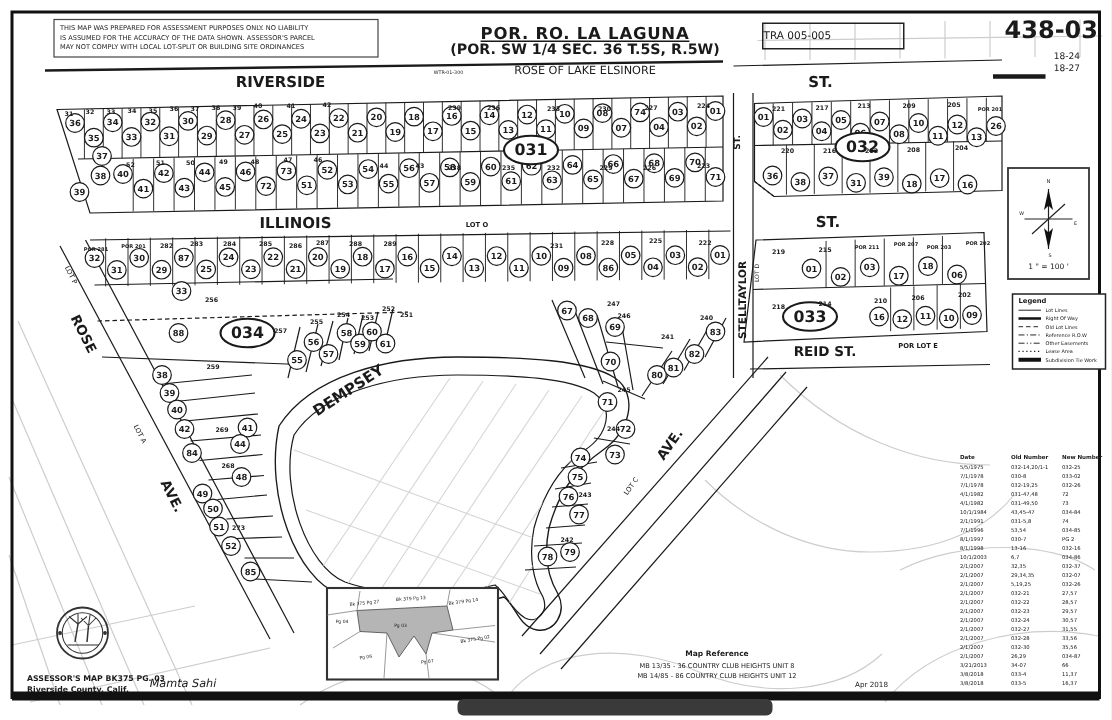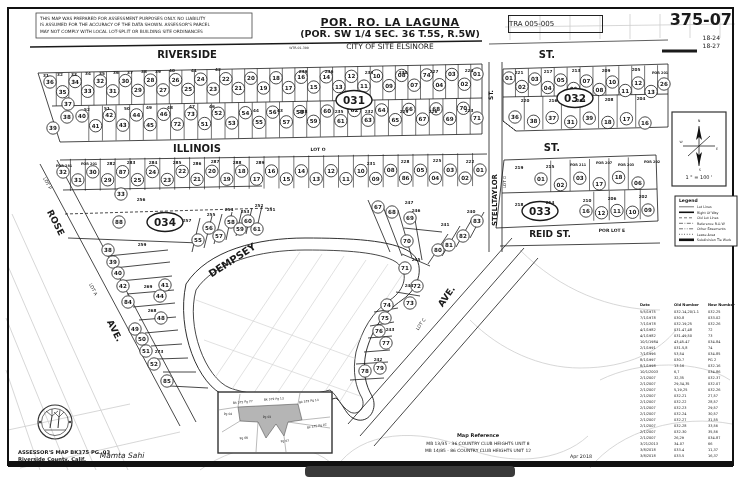--- a/index.html
+++ b/index.html
@@ -1223,18 +1223,18 @@
         <text x="122" y="458" font-size="7.5" text-anchor="middle" fill="#1a1a1a" font-style="italic" font-family="&quot;DejaVu Serif&quot;,serif">Mamta Sahi</text>
         <text x="478" y="437" font-size="5" text-anchor="middle" fill="#1a1a1a" font-weight="bold">Map Reference</text>
         <text x="478" y="445" font-size="4.4" text-anchor="middle" fill="#1a1a1a">MB  13/35 - 36    COUNTRY CLUB HEIGHTS UNIT 8</text>
         <text x="478" y="452" font-size="4.4" text-anchor="middle" fill="#1a1a1a">MB  14/85 - 86    COUNTRY CLUB HEIGHTS UNIT 12</text>
         <text x="581" y="458" font-size="4.8" text-anchor="middle" fill="#1a1a1a">Apr 2018</text>
       </g>
   </svg>
 
   <div class="hdr" id="title">POR. RO. LA LAGUNA</div>
   <div class="hdr" id="subtitle">(POR. SW 1/4 SEC. 36 T.5S, R.5W)</div>
-  <div class="hdr" id="city">CITY OF SITE ELSINORE</div>
+  <div class="hdr" id="city">ROSE OF LAKE ELSINORE</div>
   <div id="tra-box">TRA 005-005</div>
-  <div id="sheet">375-07</div>
+  <div id="sheet">438-03</div>
   <div class="pg" style="top:34px;">18-24</div>
   <div class="pg" style="top:42px;">18-27</div>
 </div>
 
 </body></html>

